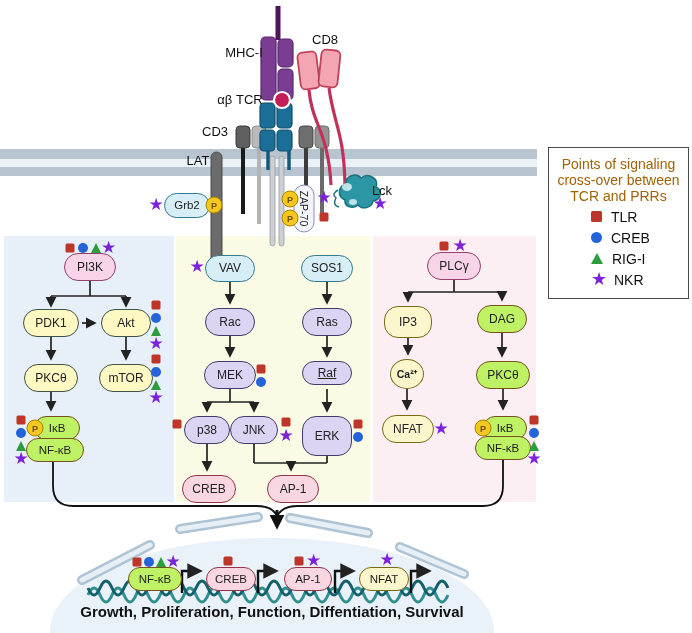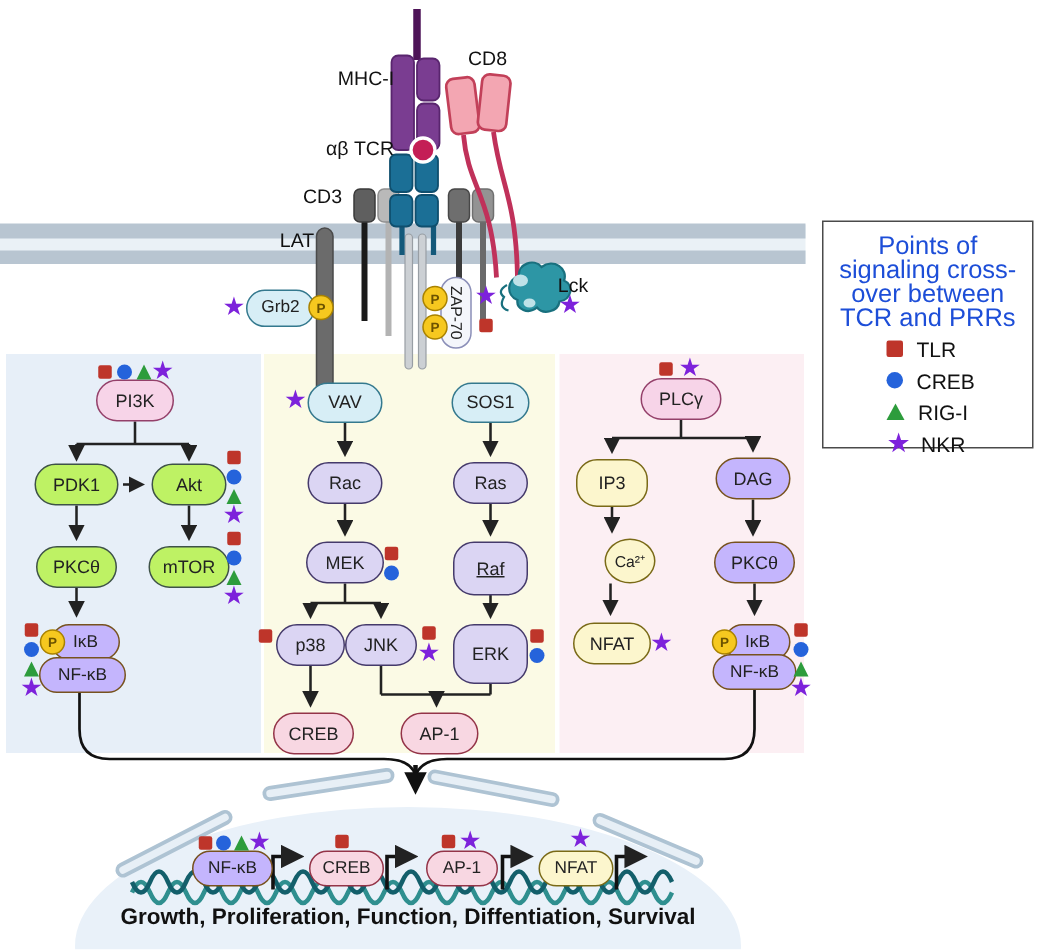--- a/index.html
+++ b/index.html
@@ -10,45 +10,45 @@
   #panel-yellow{left:176px;top:236px;width:194px;height:266px;background:#FBFAE5;}
   #panel-pink{left:373px;top:236px;width:163px;height:266px;background:#FCEFF3;}
   #nucleus{position:absolute;left:50px;top:538px;width:444px;height:185px;background:#E9F1F9;
            border-radius:50%;z-index:0;}
   #wires{position:absolute;left:0;top:0;z-index:1;}
   #overlay{position:absolute;left:0;top:0;width:692px;height:633px;z-index:2;pointer-events:none;}
   .node{position:absolute;box-sizing:border-box;border:1.6px solid #444;border-radius:14px;
         text-align:center;font-size:12px;color:#222;background:#fff;white-space:nowrap;
         display:flex;align-items:center;justify-content:center;}
   .node.pink{background:#F7D4E8;border-color:#94406A;}
-  .node.gray{background:#bef264;border-color:#3E5248;}
+  .node.gray{background:#fef9c3;border-color:#3E5248;}
   .node.lav{background:#DBD5F3;border-color:#453A6B;}
   .node.cyan{background:#D7EEF6;border-color:#34798E;}
-  .node.tan{background:#c4b5fd;border-color:#77521E;}
+  .node.tan{background:#bef264;border-color:#77521E;}
   .node.yellow{background:#FCF6CD;border-color:#7A6A17;}
   .node.rose{background:#F8D7E2;border-color:#943448;}
   .node.zap{background:#F4F6FB;border-color:#8B8FB8;font-size:10.5px;}
   .node.vert{transform:rotate(90deg);}
   .node.round{border-radius:50%;font-size:10.5px;}
   .node.small{font-size:11.5px;}
   .lbl{position:absolute;transform:translate(-50%,-50%);font-size:13px;color:#111;
        white-space:nowrap;}
   .pbadge{position:absolute;width:17px;height:17px;border-radius:50%;background:#F6C81F;
           border:1.4px solid #A98200;color:#6B5200;font-size:9px;font-weight:bold;
           display:flex;align-items:center;justify-content:center;box-sizing:border-box;
           transform:translate(-50%,-50%);}
   .mk{position:absolute;transform:translate(-50%,-50%);}
   .mk-tlr{width:9px;height:9px;background:var(--c-tlr,#BE352A);border-radius:1.5px;}
   .mk-sting{width:10px;height:10px;background:var(--c-sting,#2563DB);border-radius:50%;}
   .mk-rigi{width:0;height:0;border-left:5.5px solid transparent;border-right:5.5px solid transparent;
            border-bottom:10px solid var(--c-rigi,#2D9C3C);background:none;}
   .mk-nkr{color:var(--c-nkr,#7D22DB);font-size:17px;line-height:17px;transform:translate(-50%,-54%);}
   #legend{position:absolute;left:548px;top:147px;width:141px;height:152px;background:#fff;
           border:1.5px solid #4a4a4a;box-sizing:border-box;z-index:2;}
-  #legend .title{margin:8px 4px 6px 4px;text-align:center;font-size:17px;line-height:16px;color:#1d4ed8;}
+  #legend .title{margin:8px 4px 6px 4px;text-align:center;font-size:14px;line-height:16px;color:#a16207;}
   .legrow{display:flex;align-items:center;margin:0 0 8px 42px;height:13px;}
   .legrow .ic{display:inline-block;position:relative;margin-right:9px;}
   .ic.mk-tlr{width:11px;height:11px;}
   .ic.mk-sting{width:11px;height:11px;}
   .ic.mk-rigi{border-left-width:6px;border-right-width:6px;border-bottom-width:11px;}
   .ic.mk-nkr{font-size:18px;line-height:11px;width:14px;}
   .legrow .lab{font-size:14px;color:#111;}
   .legrow .ic{transform:none;position:static;}
   #outcome{position:absolute;left:30px;top:603px;width:484px;text-align:center;
            font-size:15px;font-weight:bold;color:#111;z-index:2;}
@@ -203,30 +203,30 @@
       <div class="node gray" style="left: 101px; top: 309px; position: absolute; width: 50px; height: 28px;">Akt</div>
       <div class="node gray" style="left: 24px; top: 364px; position: absolute; width: 54px; height: 28px;">PKCθ</div>
       <div class="node gray" style="left: 99px; top: 364px; position: absolute; width: 54px; height: 28px;">mTOR</div>
       <div class="node tan small" style="left: 34px; top: 416px; position: absolute; width: 46px; height: 24px;">IκB</div>
       <div class="node tan small" style="left: 26px; top: 438px; position: absolute; width: 58px; height: 24px;">NF-κB</div>
       <div class="node cyan" style="left: 205px; top: 254.5px; position: absolute; width: 50px; height: 27px;">VAV</div>
       <div class="node cyan" style="left: 301px; top: 254.5px; position: absolute; width: 52px; height: 27px;">SOS1</div>
       <div class="node lav" style="left: 205px; top: 308px; position: absolute; width: 50px; height: 28px;">Rac</div>
       <div class="node lav" style="left: 302px; top: 308px; position: absolute; width: 50px; height: 28px;">Ras</div>
       <div class="node lav" style="left: 204px; top: 361px; position: absolute; width: 52px; height: 28px;">MEK</div>
-      <div class="node lav" style="left: 302px; top: 361px; position: absolute; width: 50px; height: 36px; text-decoration: underline;">Raf</div>
+      <div class="node lav" style="left: 302px; top: 361px; position: absolute; width: 50px; height: 24px; text-decoration: underline;">Raf</div>
       <div class="node lav" style="left: 184px; top: 416px; position: absolute; width: 46px; height: 28px;">p38</div>
       <div class="node lav" style="left: 230px; top: 416px; position: absolute; width: 48px; height: 28px;">JNK</div>
       <div class="node lav" style="left: 302px; top: 416px; position: absolute; width: 50px; height: 40px;">ERK</div>
       <div class="node rose" style="left: 182px; top: 475px; position: absolute; width: 54px; height: 28px;">CREB</div>
       <div class="node rose" style="left: 267px; top: 475px; position: absolute; width: 52px; height: 28px;">AP-1</div>
       <div class="node pink" style="left: 427px; top: 252px; position: absolute; width: 54px; height: 28px;">PLCγ</div>
       <div class="node yellow" style="left: 384px; top: 306px; position: absolute; width: 48px; height: 32px;">IP3</div>
       <div class="node tan" style="left: 477px; top: 305px; position: absolute; width: 50px; height: 28px;">DAG</div>
-      <div class="node yellow round" style="left: 403px; top: 359px; position: absolute; width: 34px; height: 30px;">Ca²⁺</div>
+      <div class="node yellow round" style="left: 390px; top: 359px; position: absolute; width: 34px; height: 30px; font-weight: bold;">Ca²⁺</div>
       <div class="node tan" style="left: 476px; top: 361px; position: absolute; width: 54px; height: 28px;">PKCθ</div>
       <div class="node yellow" style="left: 382px; top: 415px; position: absolute; width: 52px; height: 28px;">NFAT</div>
       <div class="node tan small" style="left: 483px; top: 416px; position: absolute; width: 44px; height: 24px;">IκB</div>
       <div class="node tan small" style="left: 475px; top: 436px; position: absolute; width: 56px; height: 24px;">NF-κB</div>
       <div class="node tan small" style="left: 128px; top: 567px; position: absolute; width: 54px; height: 24px;">NF-κB</div>
       <div class="node rose small" style="left: 206px; top: 567px; position: absolute; width: 50px; height: 24px;">CREB</div>
       <div class="node rose small" style="left: 284px; top: 567px; position: absolute; width: 48px; height: 24px;">AP-1</div>
       <div class="node yellow small" style="left: 359px; top: 567px; position: absolute; width: 50px; height: 24px;">NFAT</div>
       <div class="pbadge" style="left: 214px; top: 205px; position: absolute;">P</div>
       <div class="pbadge" style="left: 290px; top: 199px; position: absolute;">P</div>

